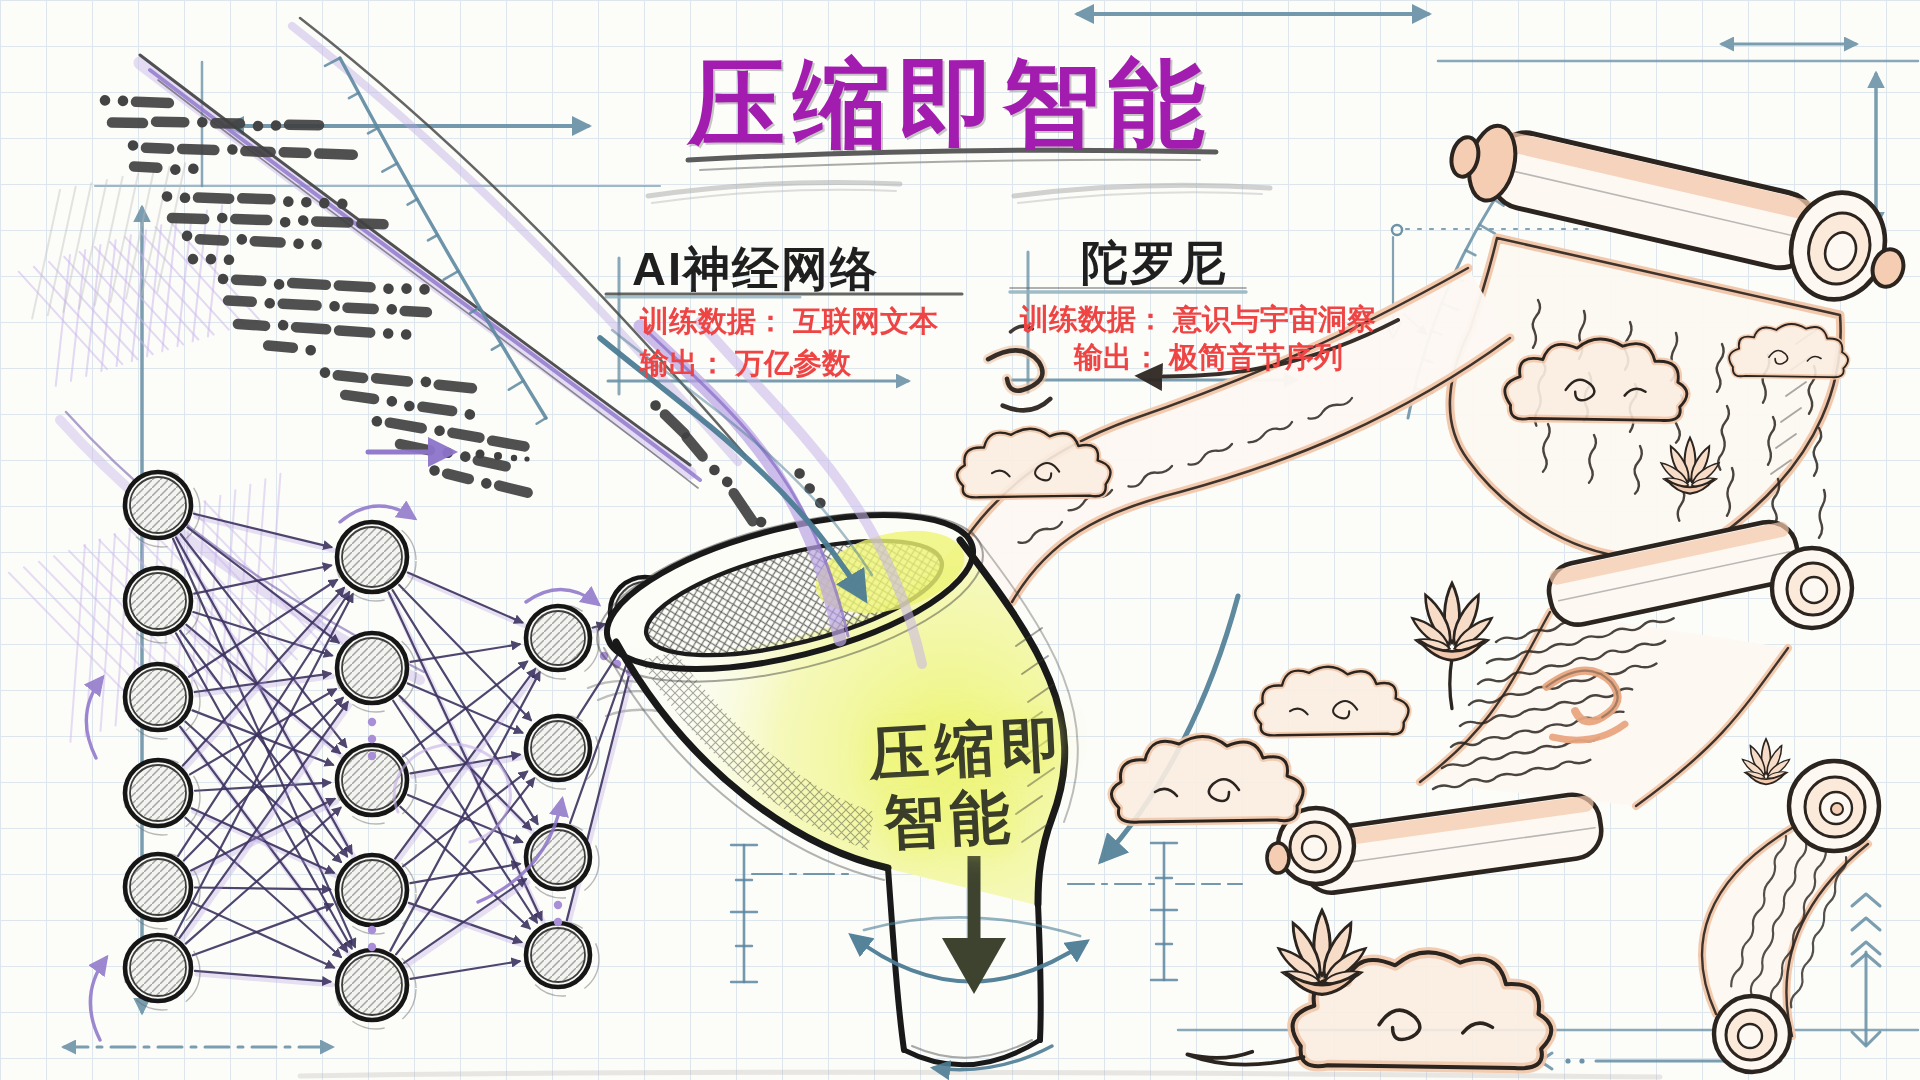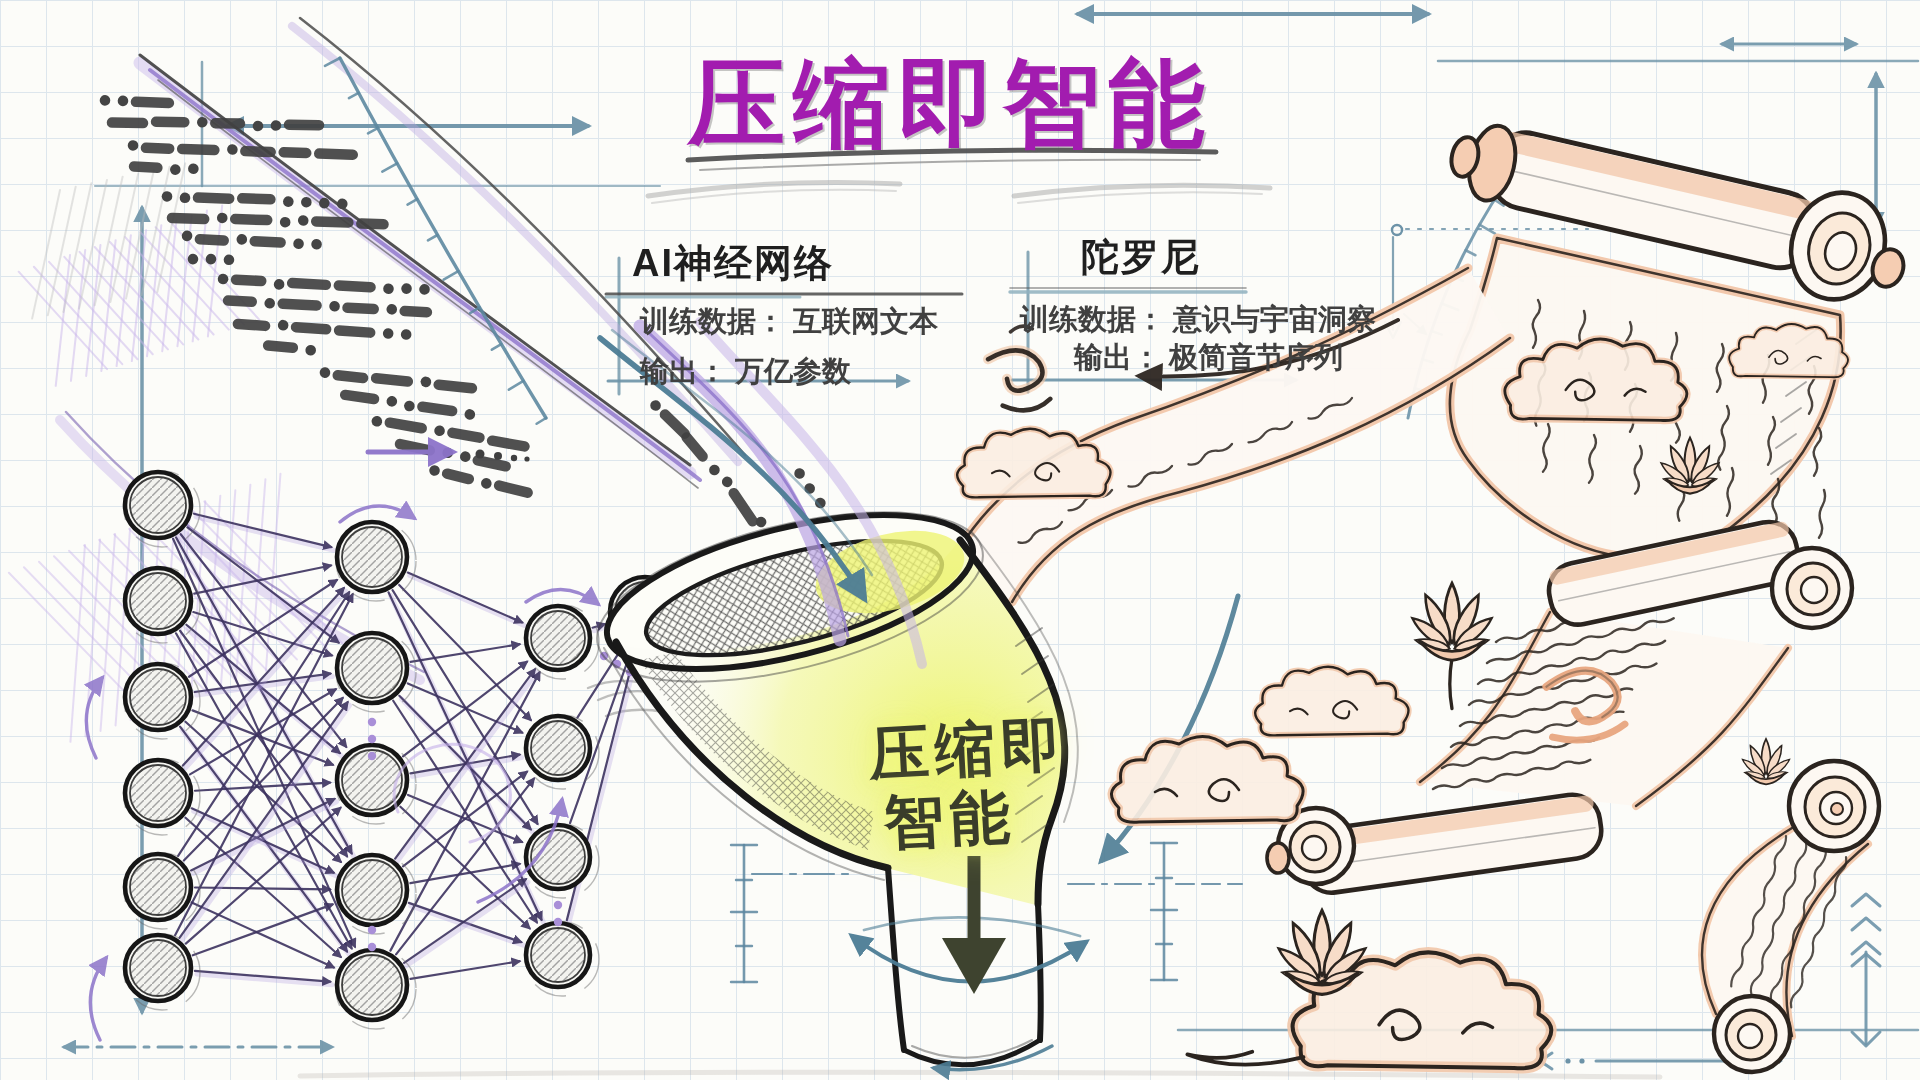--- a/index.html
+++ b/index.html
@@ -11,26 +11,26 @@
       linear-gradient(#dde6ed 1px, transparent 1px),
       linear-gradient(90deg,#dde6ed 1px, transparent 1px);
     background-size:46px 46px;
   }
   #scene{position:absolute;left:0;top:0;}
   .ov{position:absolute;white-space:nowrap;color:#262626;font-weight:700;}
   .title{
     left:688px;top:40px;font-size:97px;letter-spacing:8px;color:#a21caf;font-weight:800;
     text-shadow:2px 2px 0 rgba(95,95,95,.35);
   }
-  .hd{font-size:38px;color:#1f1f1f;font-weight:800;letter-spacing:2px;}
+  .hd{font-size:47px;color:#1f1f1f;font-weight:800;letter-spacing:2px;}
   .hd-ai{left:632px;top:238px;}
   .hd-dh{left:1081px;top:232px;}
-  .bd{font-size:29px;color:#404040;font-weight:700;}
+  .bd{font-size:29px;color:#ef4444;font-weight:700;}
   .ai-l1{left:640px;top:302px;}
-  .ai-l2{left:640px;top:352px;}
+  .ai-l2{left:640px;top:344px;}
   .dh-l1{left:1020px;top:300px;text-align:center;}
   .dh-l2{left:1074px;top:338px;}
   .ftxt{
     width:300px;text-align:center;font-weight:800;color:#3a3d2a;
     font-size:60px;letter-spacing:6px;transform:rotate(-3deg);
     text-shadow:0 0 16px rgba(240,248,120,.95),0 0 34px rgba(240,248,120,.8);
   }
   .f1{left:818px;top:710px;}
   .f2{left:800px;top:780px;}
 </style>

